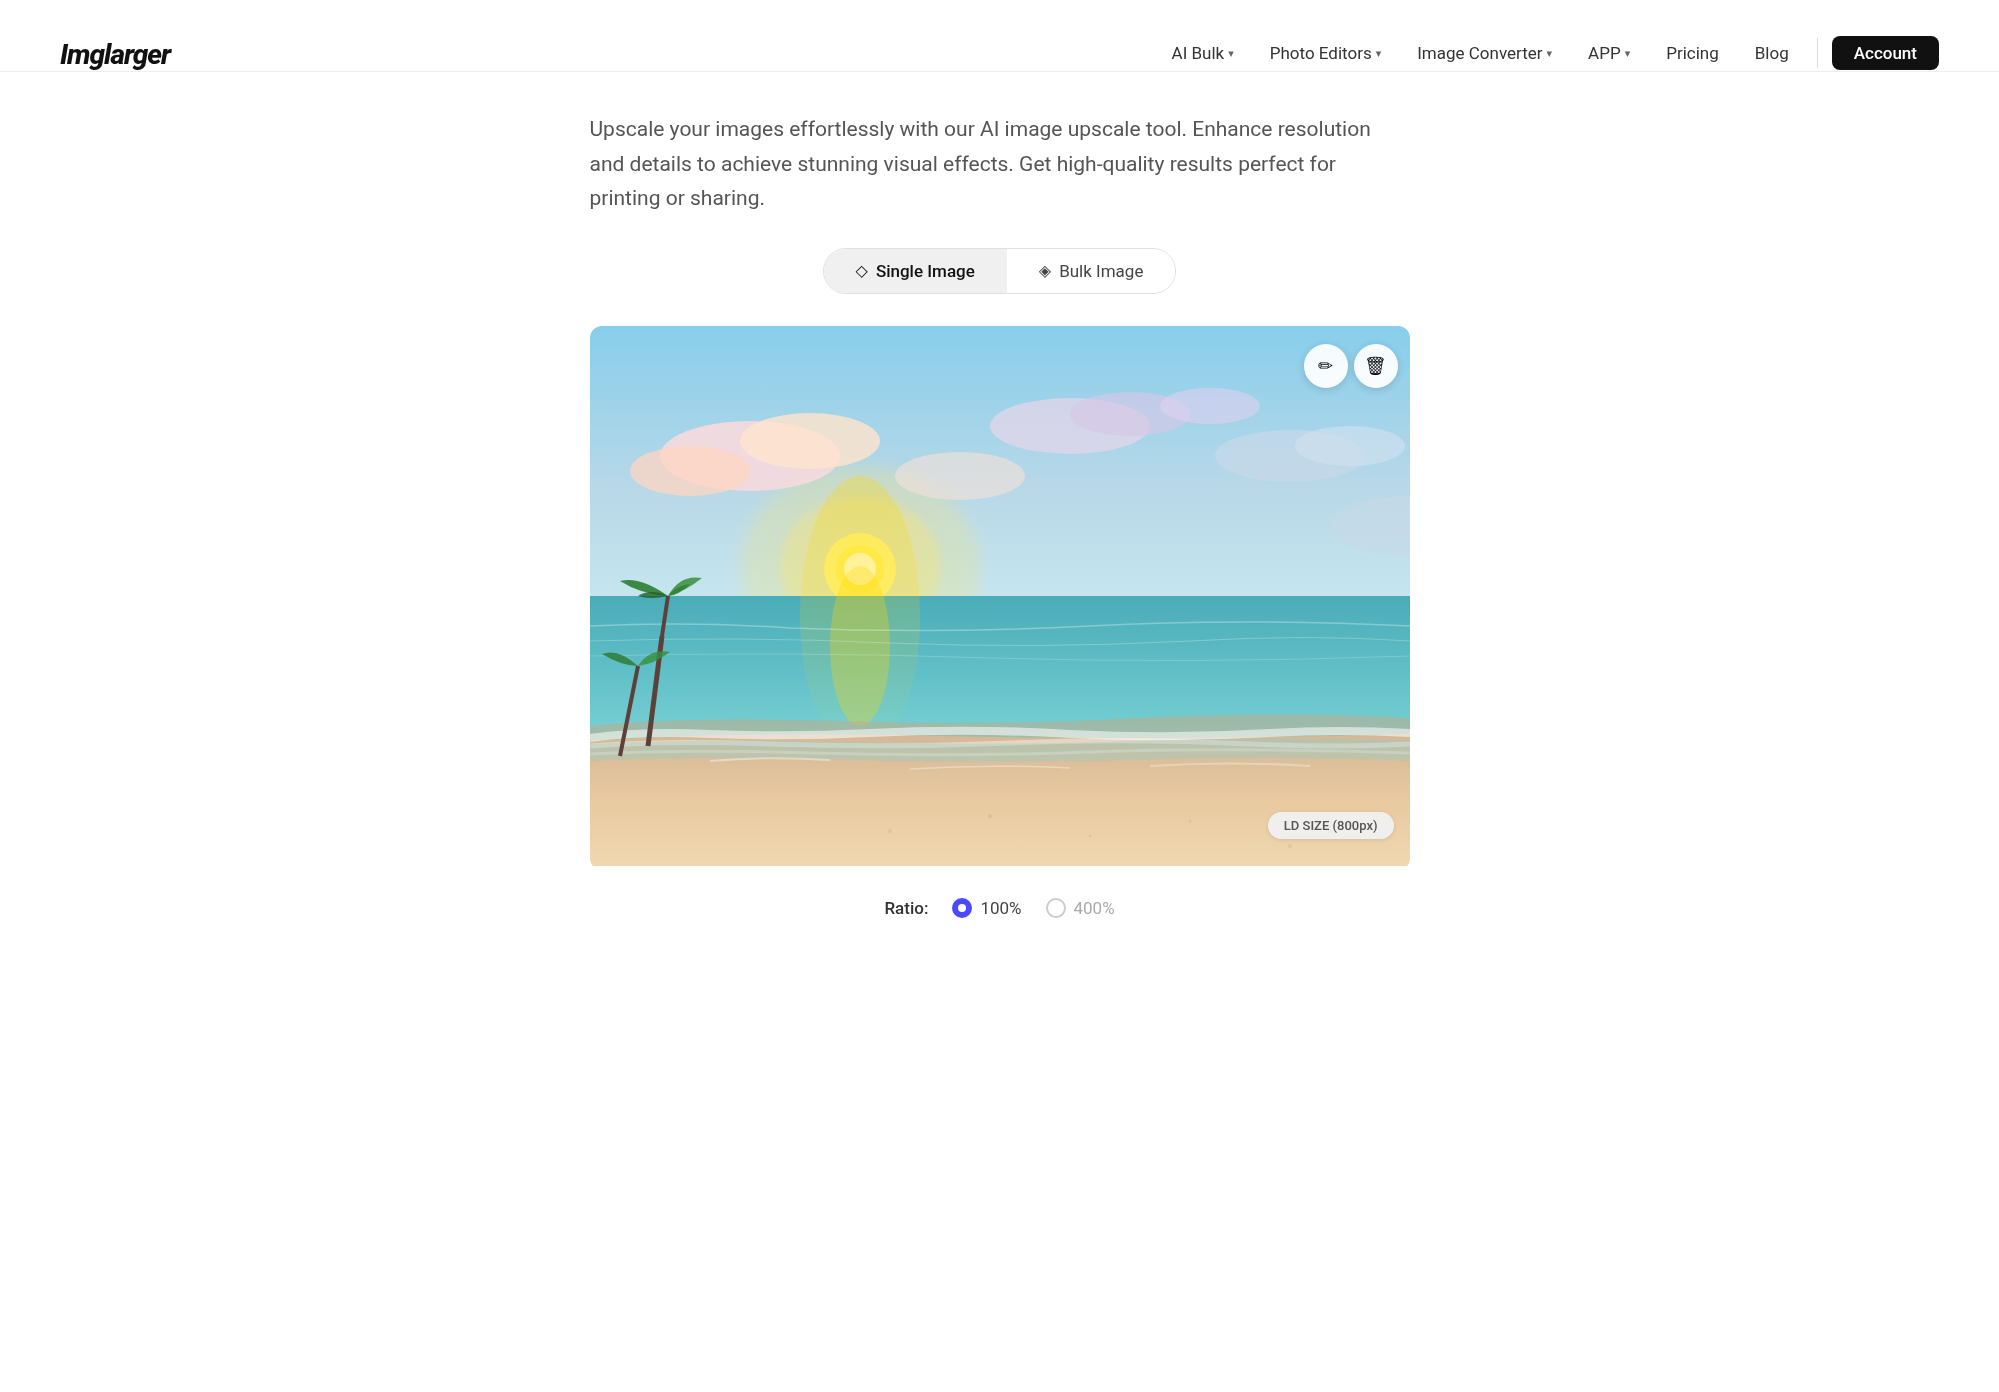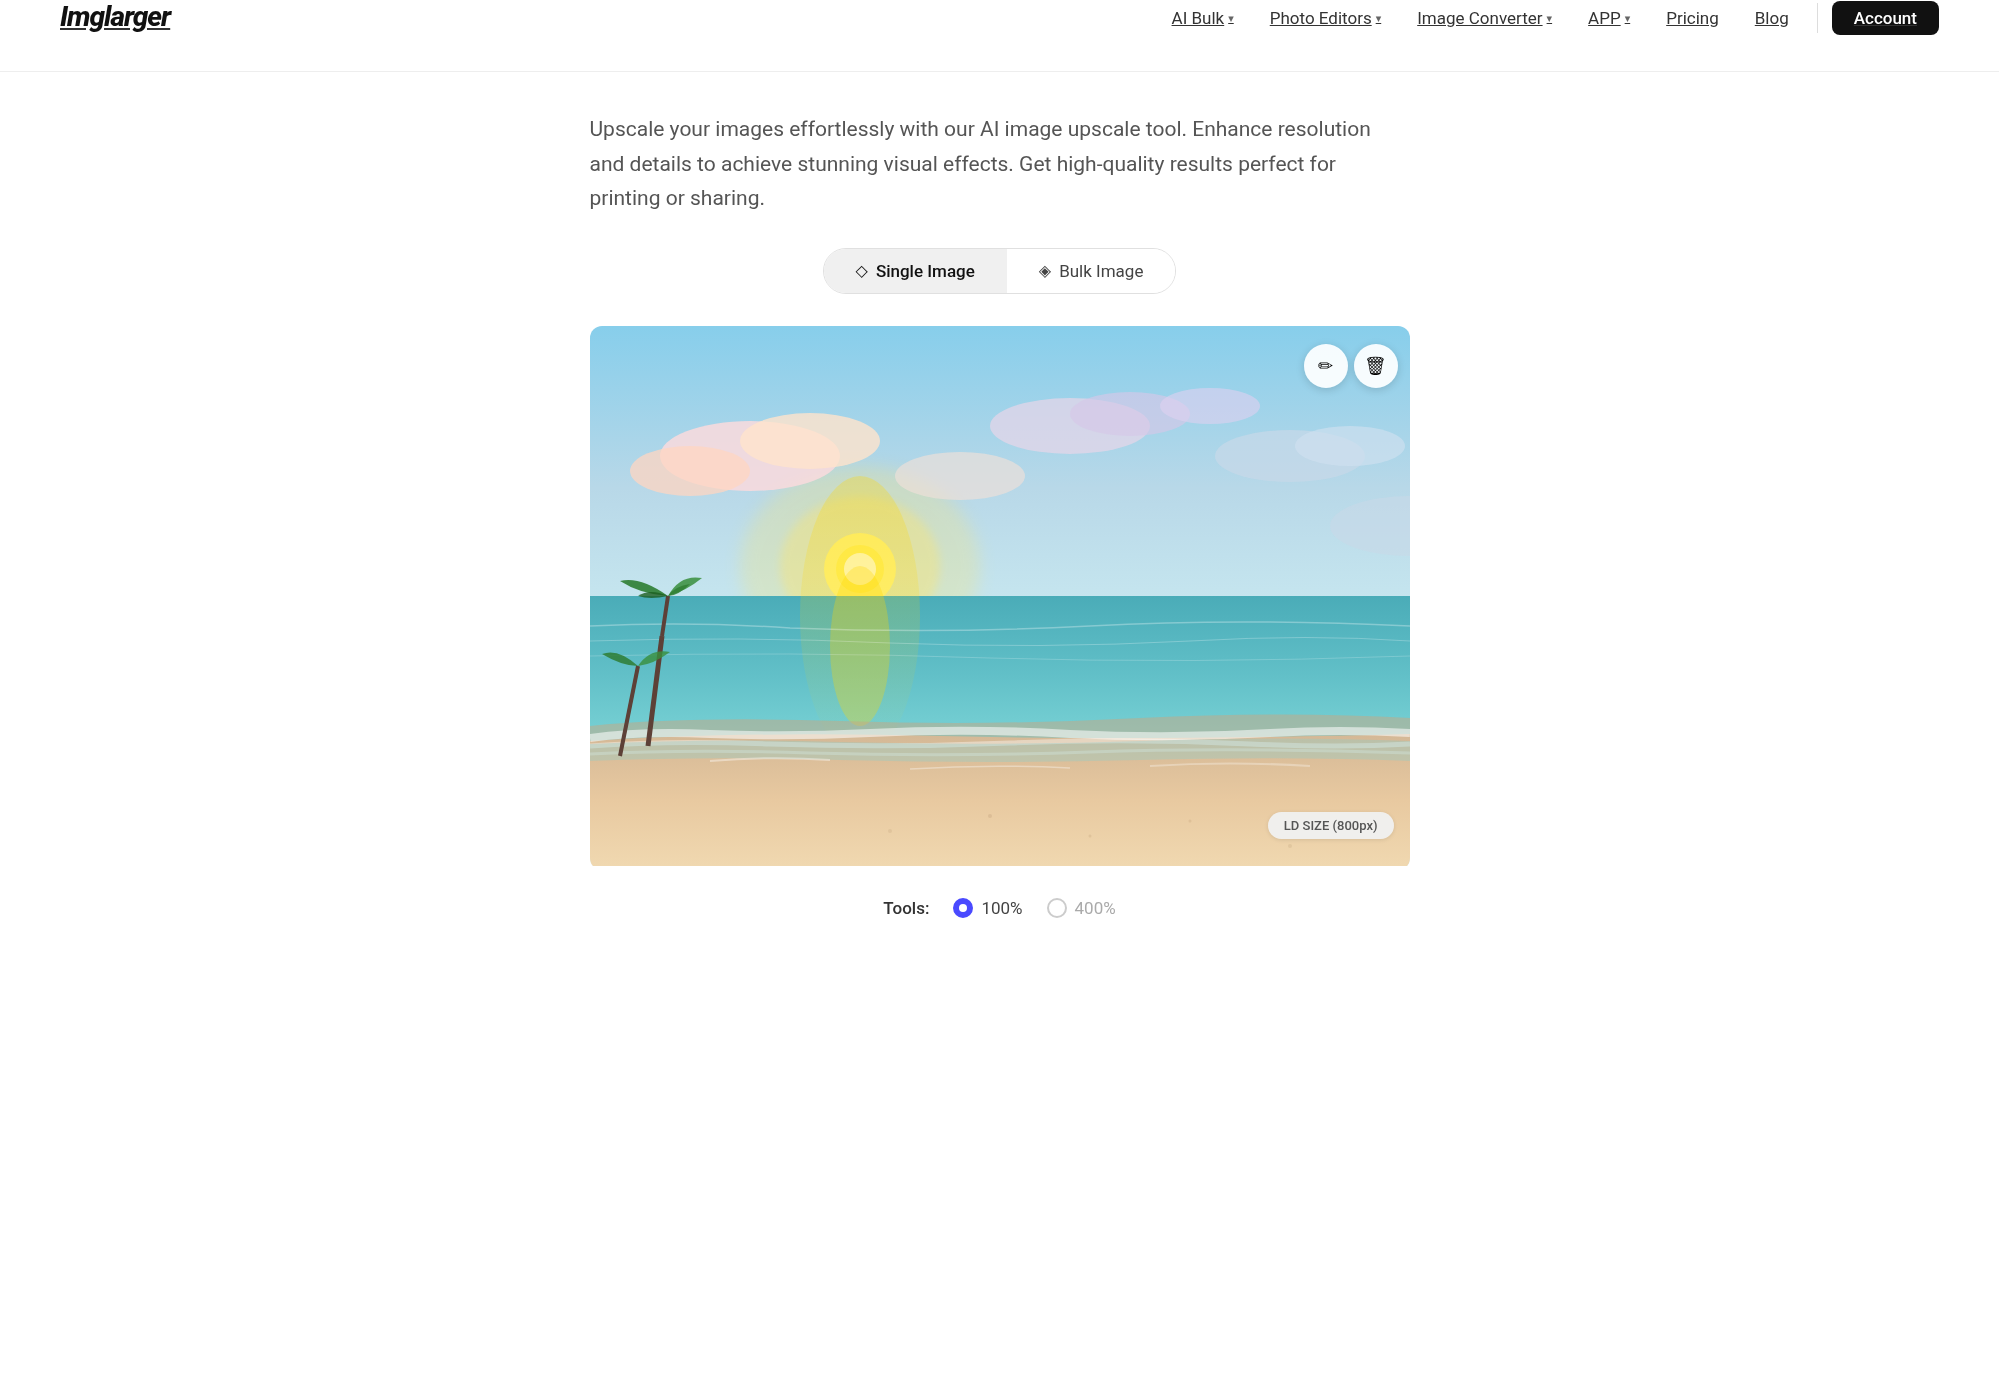--- a/index.html
+++ b/index.html
@@ -5,26 +5,25 @@
     * { margin: 0; padding: 0; box-sizing: border-box; }
     body {
       font-family: -apple-system, BlinkMacSystemFont, 'Segoe UI', Roboto, sans-serif;
       background: #fff;
       color: #333;
     }
 
     
     header {
       display: flex;
-      align-items: flex-start;
+      align-items: flex-end;
       justify-content: space-between;
       padding: 0 60px;
       height: 72px;
       border-bottom: 1px solid #eee;
-      text-decoration: underline;
     }
     .logo {
       font-size: 28px;
       font-weight: 800;
       color: #111;
       letter-spacing: -1px;
     }
     .logo span { font-style: italic; }
     nav {
       display: flex;
@@ -375,21 +374,21 @@
     </button>
     <button class="image-btn btn-delete">
       <span>🗑</span>
     </button>
 
     
     <div class="ld-badge">LD SIZE (800px)</div>
   </div>
 
   <div class="ratio-row">
-    <span class="ratio-label">Tools:</span>
+    <span class="ratio-label">Ratio:</span>
     <label class="radio-option">
       <div class="radio-circle selected"></div>
       <span class="radio-text">100%</span>
     </label>
     <label class="radio-option">
       <div class="radio-circle"></div>
       <span class="radio-text muted">400%</span>
     </label>
   </div>
 

